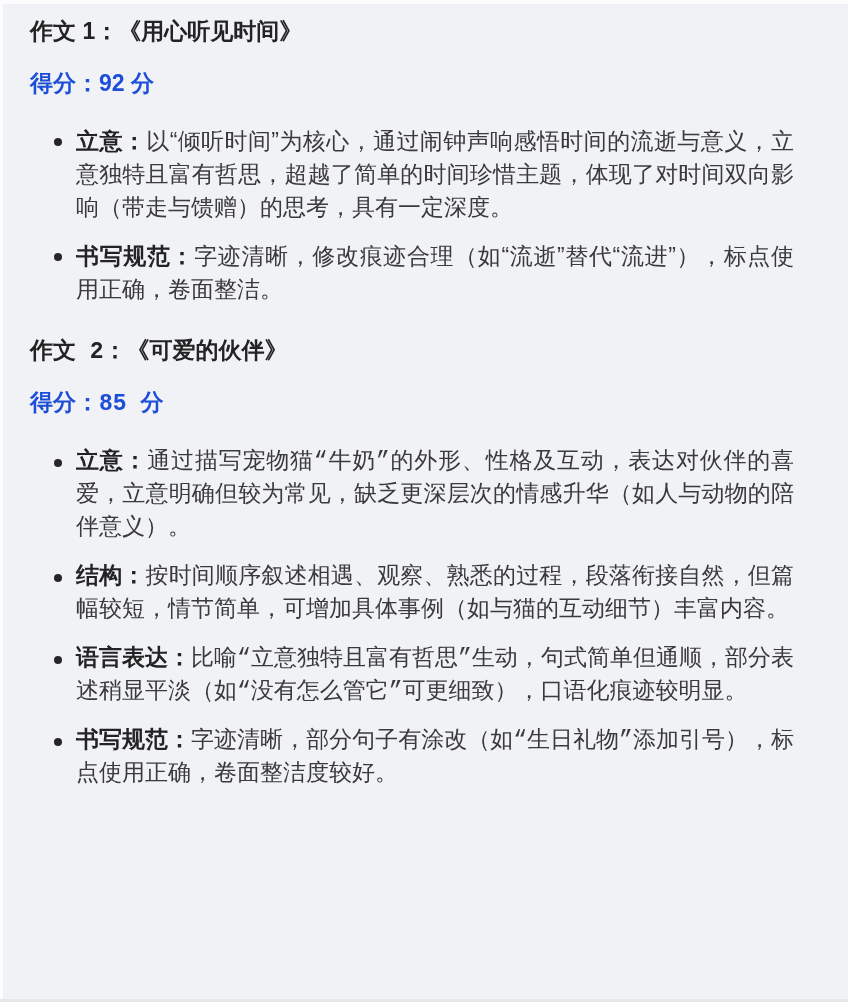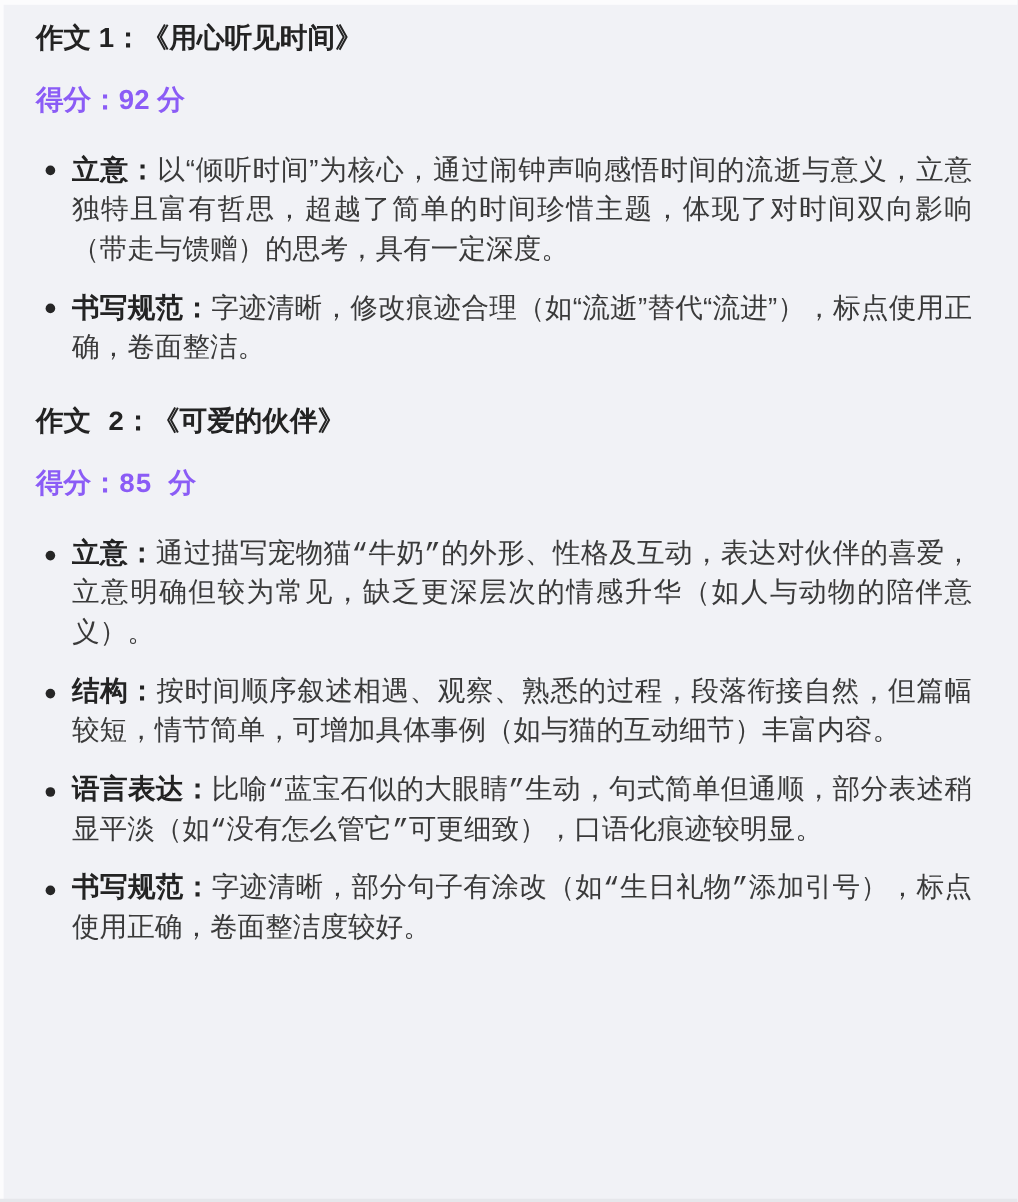--- a/index.html
+++ b/index.html
@@ -24,26 +24,26 @@
     font-size: 23px;
     font-weight: 700;
     line-height: 33px;
     color: #232323;
     margin: 0 0 19px 0;
   }
   .essay-score {
     font-size: 23px;
     font-weight: 700;
     line-height: 33px;
-    color: #8b5cf6;
+    color: #1d4ed8;
     margin: 0 0 25px 0;
   }
   ul.points {
     list-style: none;
-    margin: 0;
+    margin: 16px;
     padding: 0;
   }
   li.point {
     position: relative;
     padding-left: 30px;
     font-size: 23px;
     line-height: 33px;
     text-align: justify;
     color: #3a3a3a;
   }
@@ -93,21 +93,21 @@
       <li class="point">
         <span class="bullet-dot"></span>
         <strong class="point-label">立意：</strong><span class="point-text">通过描写宠物猫“牛奶”的外形、性格及互动，表达对伙伴的喜爱，立意明确但较为常见，缺乏更深层次的情感升华（如人与动物的陪伴意义）。</span>
       </li>
       <li class="point">
         <span class="bullet-dot"></span>
         <strong class="point-label">结构：</strong><span class="point-text">按时间顺序叙述相遇、观察、熟悉的过程，段落衔接自然，但篇幅较短，情节简单，可增加具体事例（如与猫的互动细节）丰富内容。</span>
       </li>
       <li class="point">
         <span class="bullet-dot"></span>
-        <strong class="point-label">语言表达：</strong><span class="point-text">比喻“蓝宝石似的大眼睛”生动，句式简单但通顺，部分表述稍显平淡（如“没有怎么管它”可更细致），口语化痕迹较明显。</span>
+        <strong class="point-label">语言表达：</strong><span class="point-text">比喻“立意独特且富有哲思”生动，句式简单但通顺，部分表述稍显平淡（如“没有怎么管它”可更细致），口语化痕迹较明显。</span>
       </li>
       <li class="point">
         <span class="bullet-dot"></span>
         <strong class="point-label">书写规范：</strong><span class="point-text">字迹清晰，部分句子有涂改（如“生日礼物”添加引号），标点使用正确，卷面整洁度较好。</span>
       </li>
     </ul>
   </section>
 
 </div>
 

